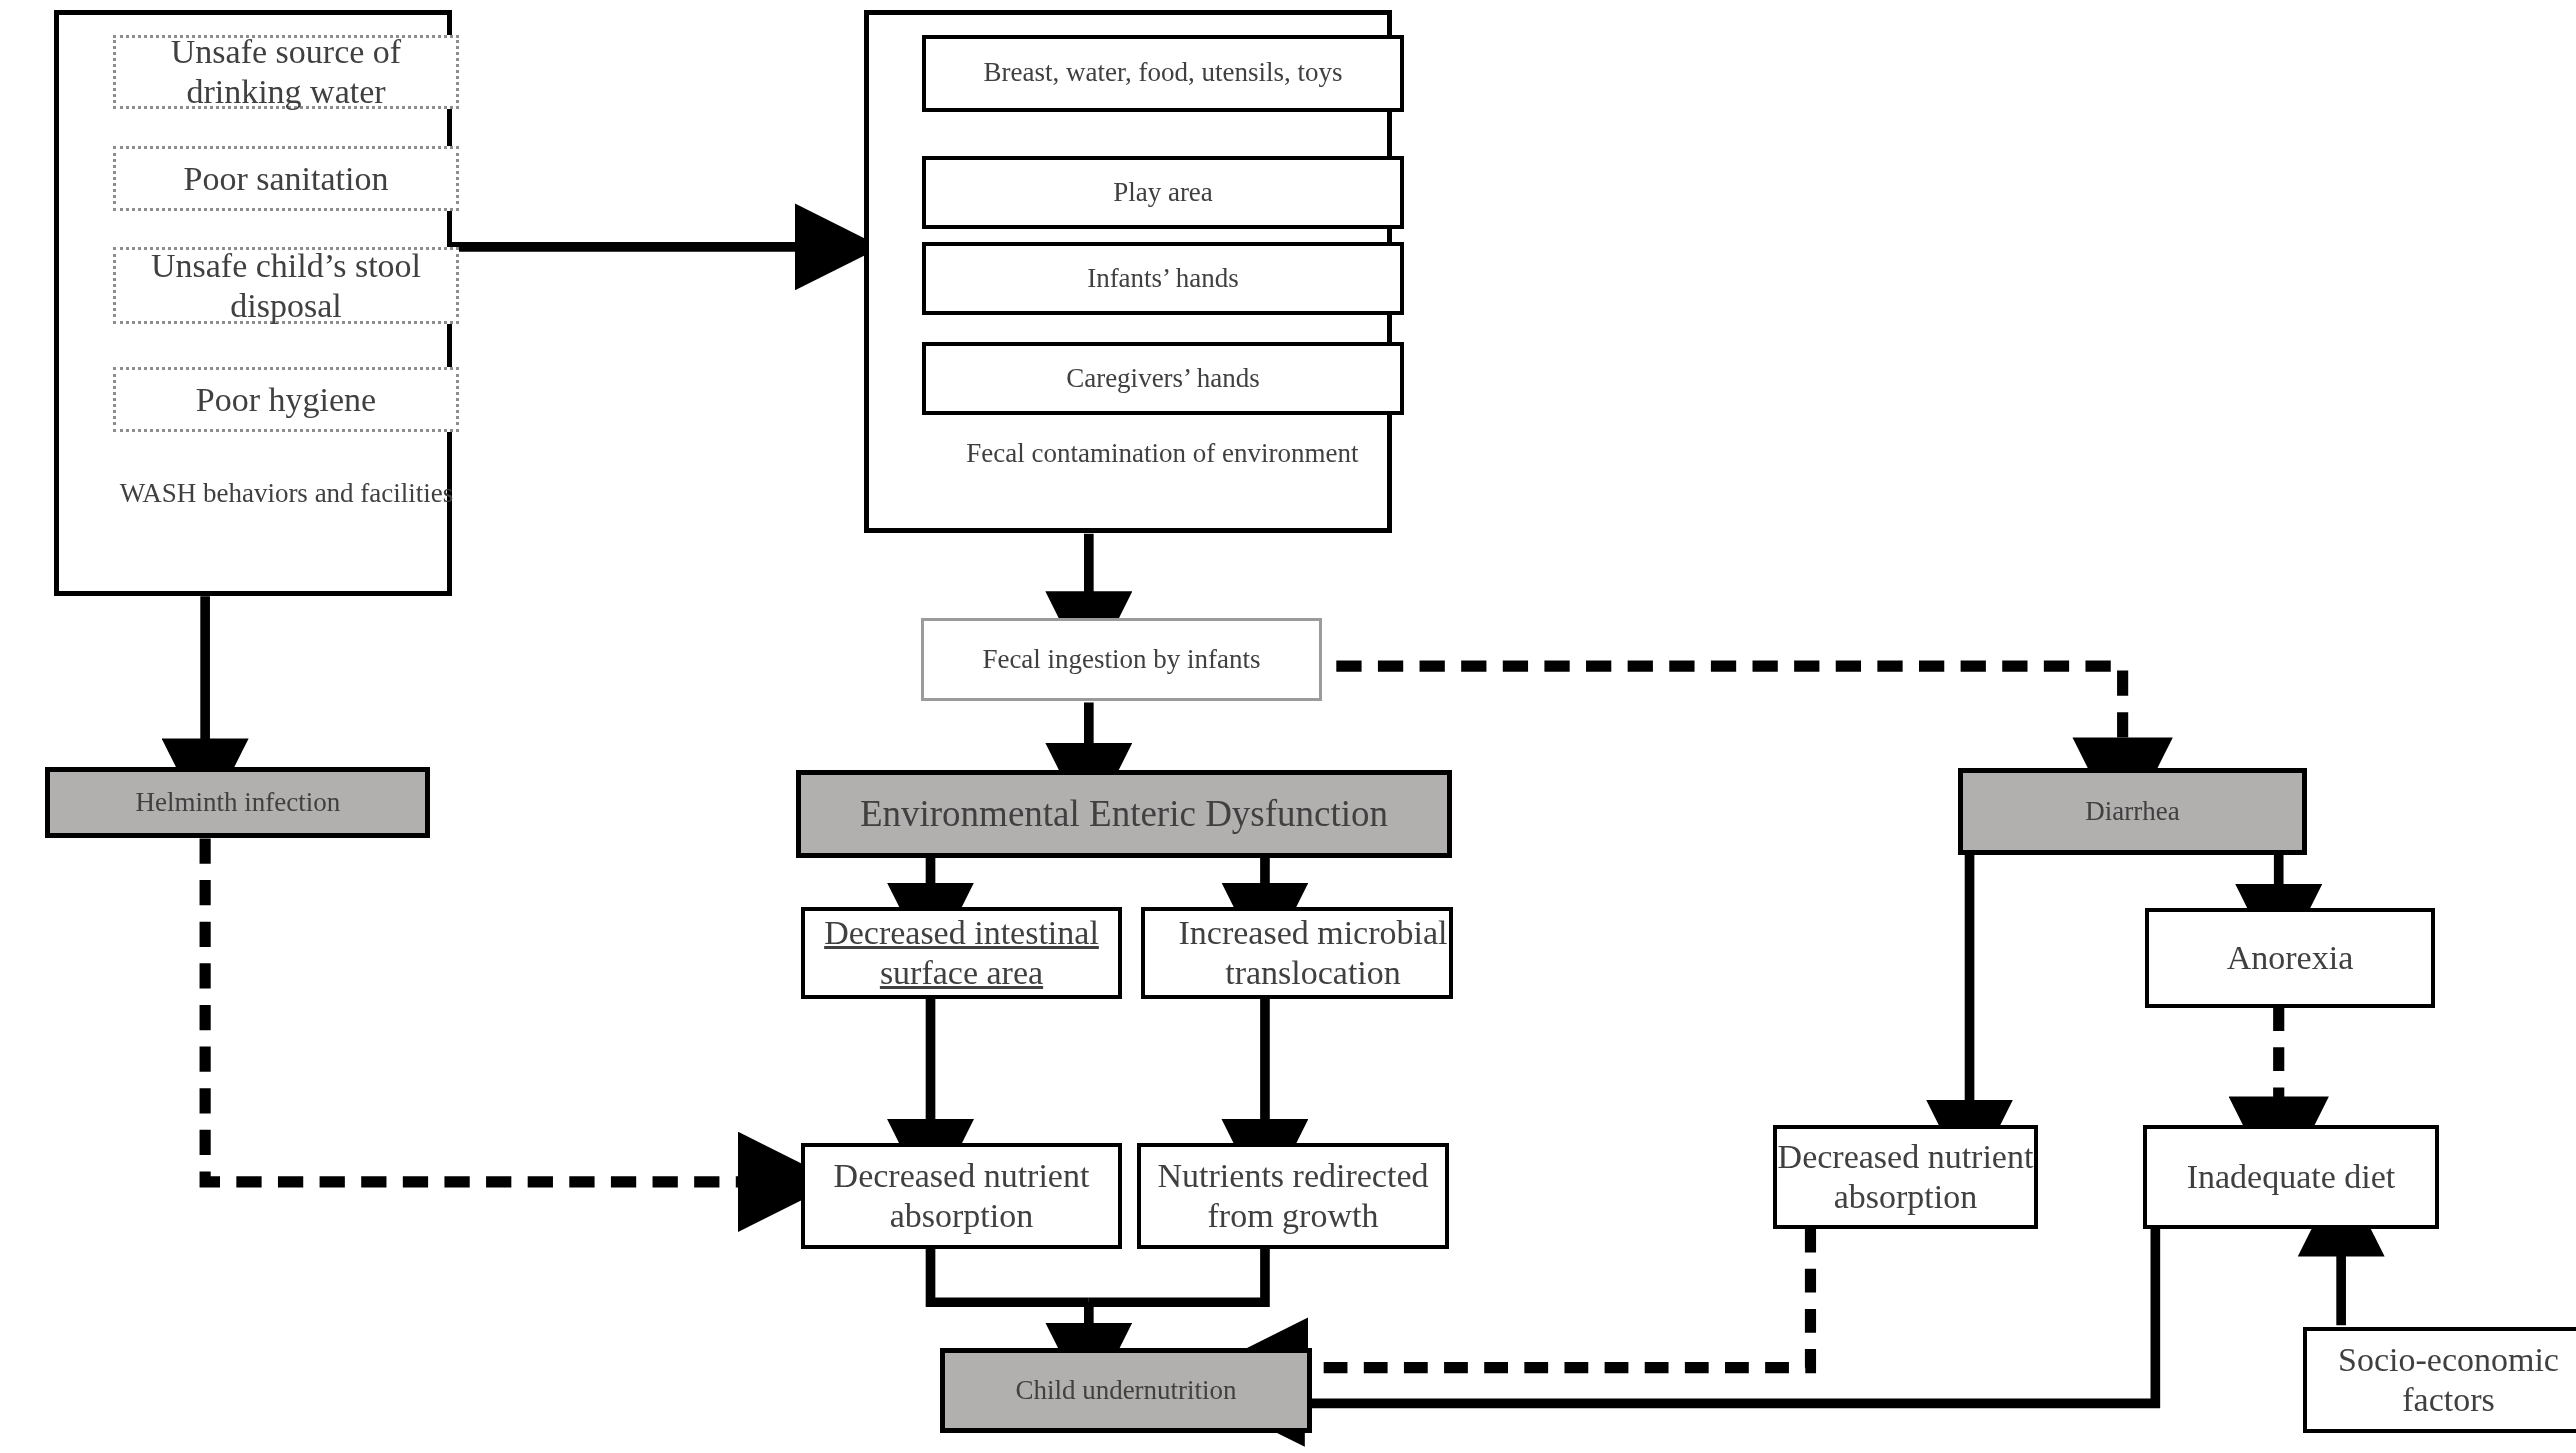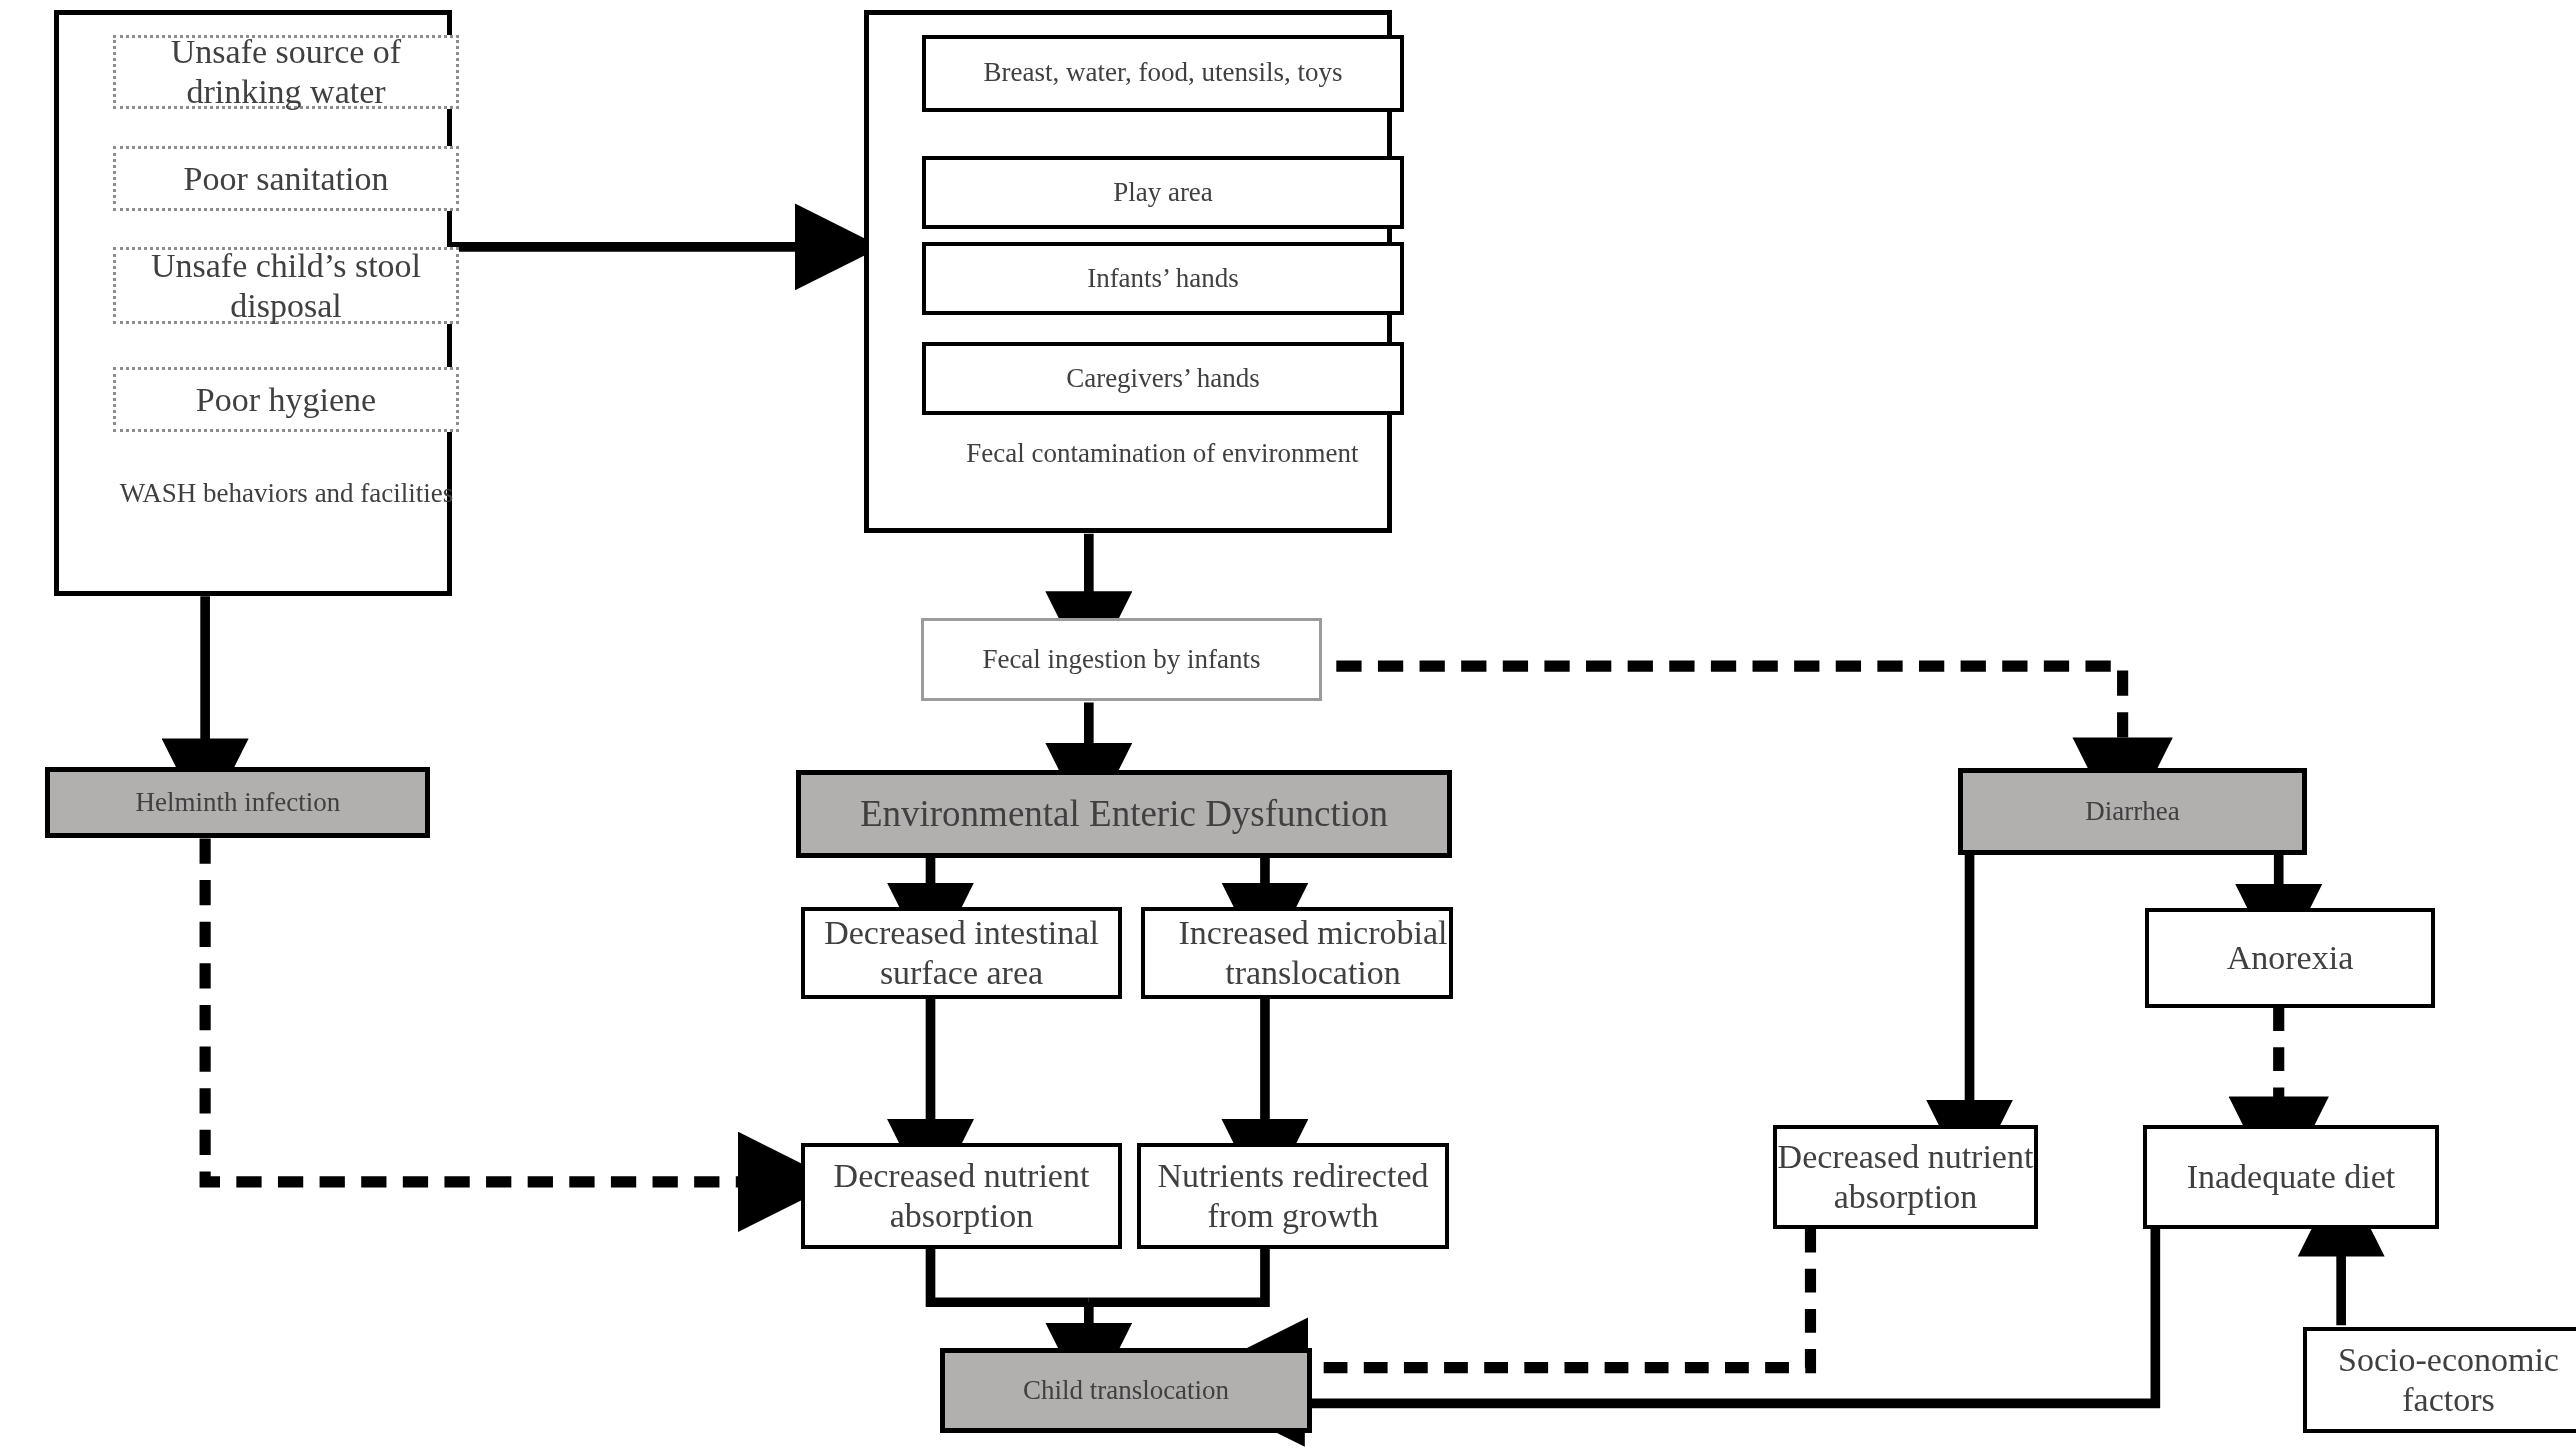--- a/index.html
+++ b/index.html
@@ -150,21 +150,21 @@
   </div>
 
   <div class="node graybox t50" style="left:764px;top:770px;width:656px;height:88px;">
     <span>Environmental Enteric Dysfunction</span>
   </div>
 
   <div class="node graybox t48" style="left:1926px;top:768px;width:349px;height:87px;">
     <span>Diarrhea</span>
   </div>
 
-  <div class="node solidbox t46" style="left:769px;top:907px;width:321px;height:92px;">
+  <div class="node solidbox t46" style="left:769px;top:907px;width:321px;height:92px;text-decoration:underline;">
     <span>Decreased intestinal surface area</span>
   </div>
 
   <div class="node solidbox t46" style="left:1109px;top:907px;width:312px;height:92px;padding-left:32px;">
     <span>Increased microbial translocation</span>
   </div>
 
   <div class="node solidbox t46" style="left:2113px;top:908px;width:290px;height:100px;">
     <span>Anorexia</span>
   </div>
@@ -183,17 +183,17 @@
 
   <div class="node solidbox t46" style="left:2111px;top:1125px;width:296px;height:104px;">
     <span>Inadequate diet</span>
   </div>
 
   <div class="node solidbox t46" style="left:2271px;top:1327px;width:291px;height:106px;">
     <span>Socio-economic factors</span>
   </div>
 
   <div class="node graybox t48" style="left:908px;top:1348px;width:372px;height:85px;">
-    <span>Child translocation</span>
+    <span>Child undernutrition</span>
   </div>
 
 </div>
 
 
 </body></html>

